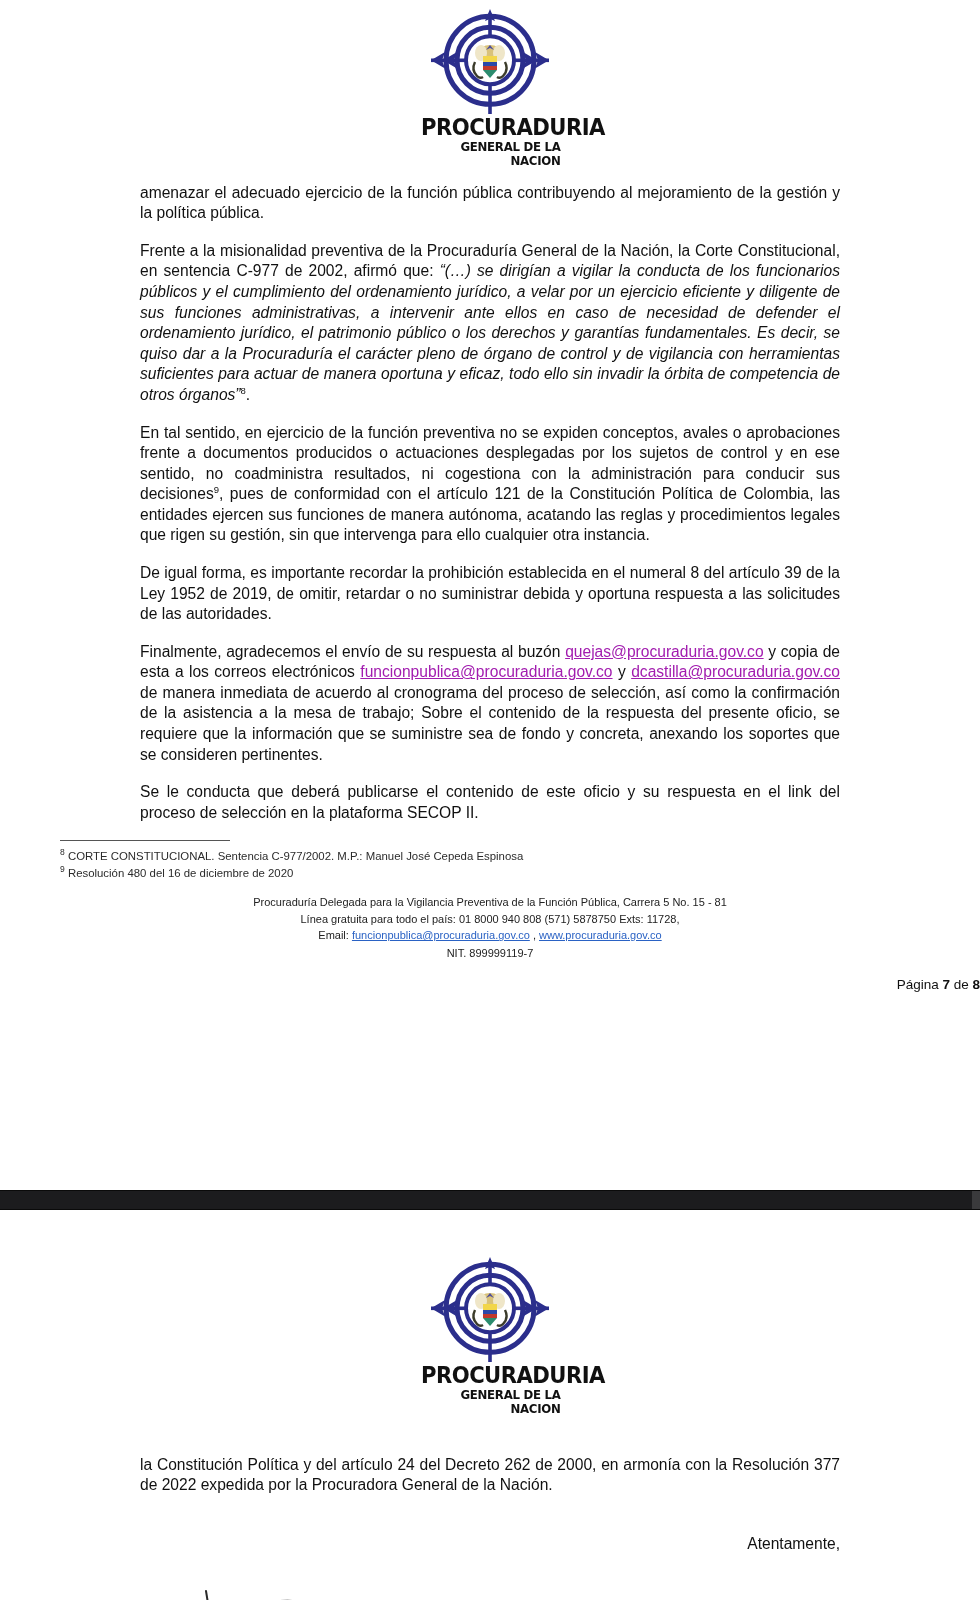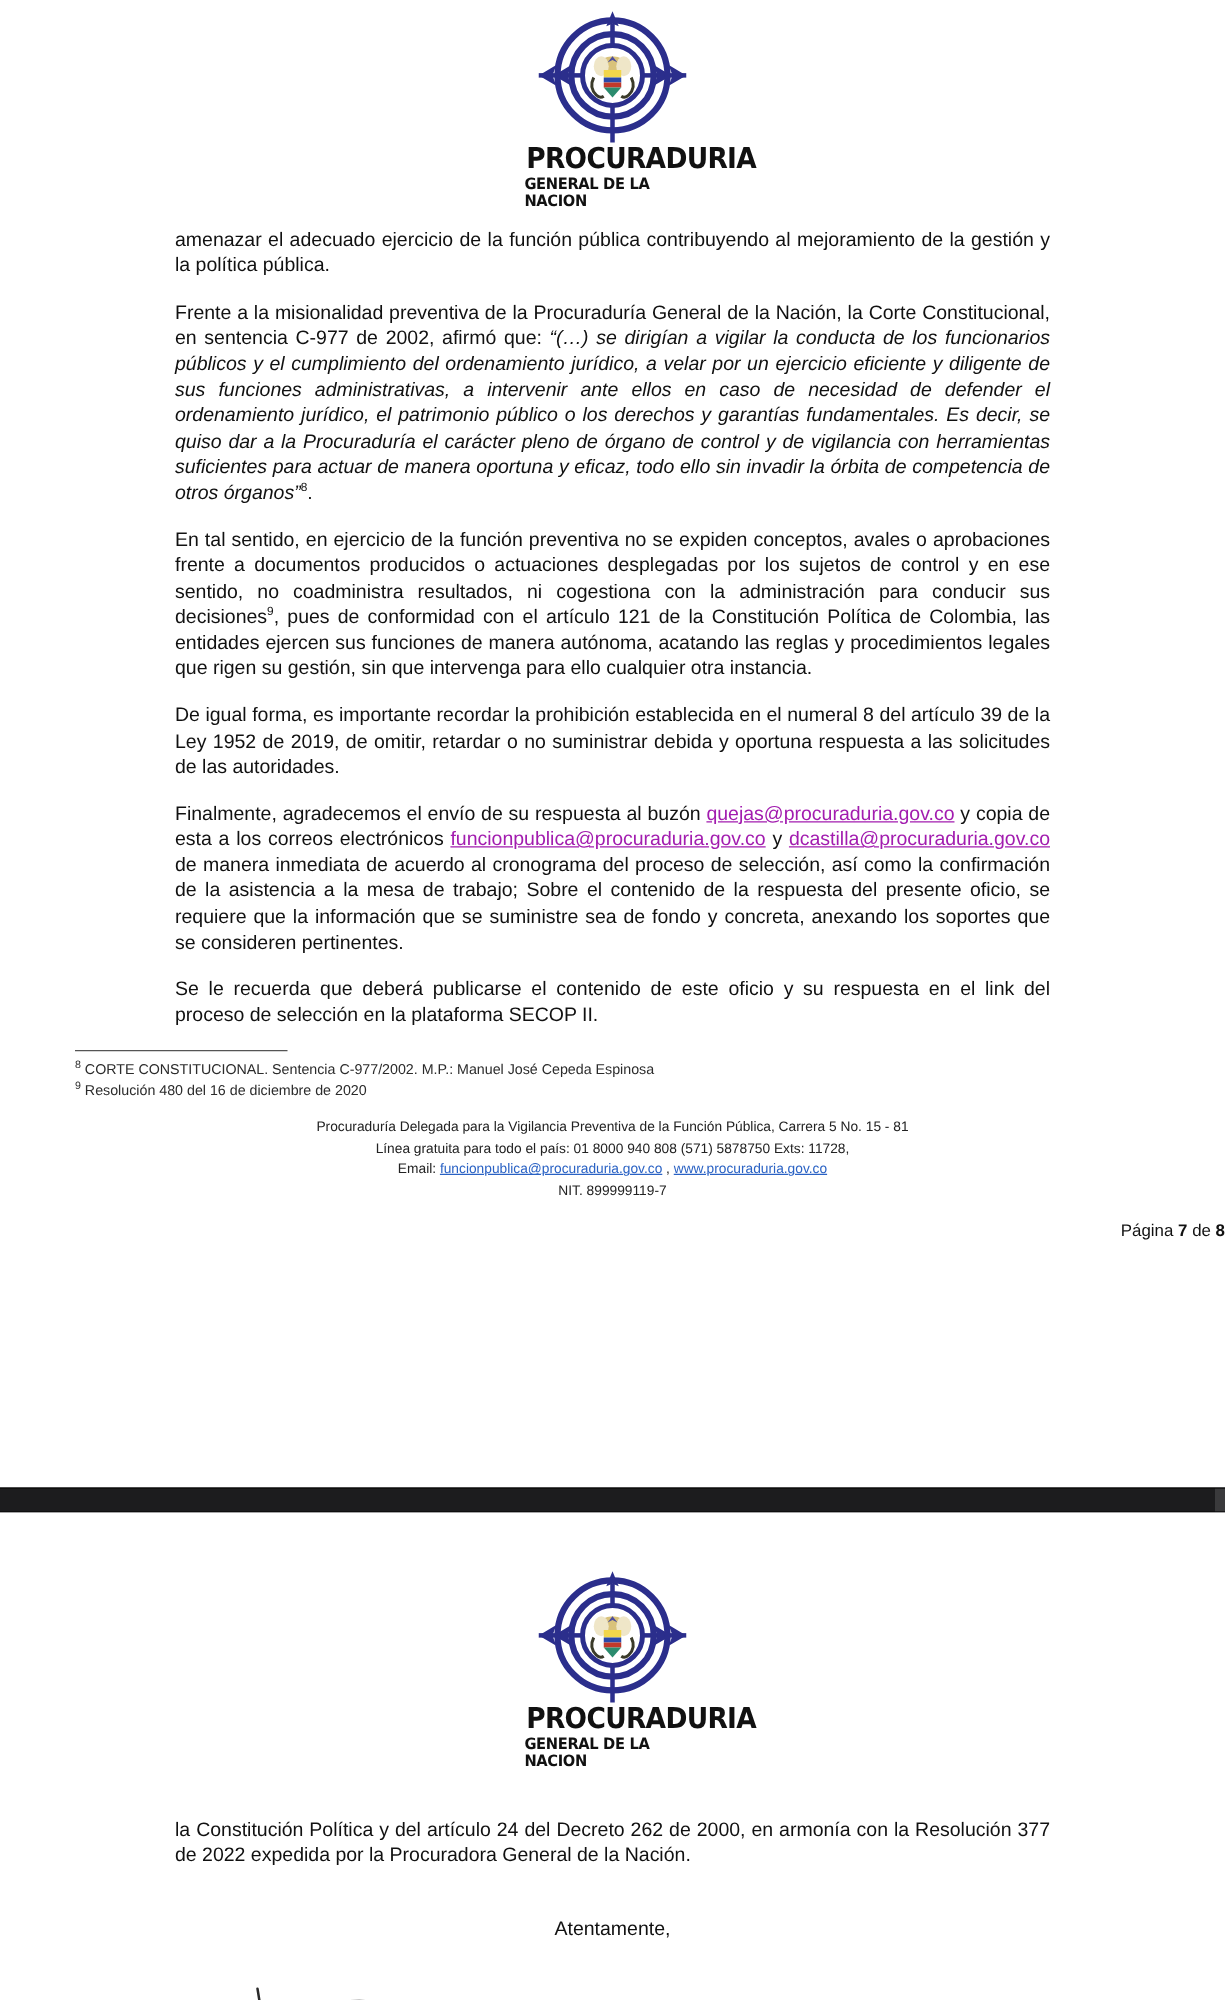--- a/index.html
+++ b/index.html
@@ -50,21 +50,21 @@
 
   
   .logo-wrap {
     display: flex;
     justify-content: center;
     align-items: flex-start;
     padding-top: 8px;
   }
   .logo {
     width: 150px;
-    text-align: left;
+    text-align: right;
     position: relative;
   }
   .logo-mark {
     width: 150px;
     height: 108px;
     position: relative;
     margin: 0 auto;
   }
   .logo-text1 {
     font-family: "DejaVu Sans", sans-serif;
@@ -217,21 +217,21 @@
       <p class="para">amenazar el adecuado ejercicio de la función pública contribuyendo al mejoramiento de la gestión y la política pública.</p>
 
       <p class="para"><span>Frente a la misionalidad preventiva de la Procuraduría General de la Nación, la Corte Constitucional, en sentencia C-977 de 2002, afirmó que: </span><span class="ital">“(…) se dirigían a vigilar la conducta de los funcionarios públicos y el cumplimiento del ordenamiento jurídico, a velar por un ejercicio eficiente y diligente de sus funciones administrativas, a intervenir ante ellos en caso de necesidad de defender el ordenamiento jurídico, el patrimonio público o los derechos y garantías fundamentales. Es decir, se quiso dar a la Procuraduría el carácter pleno de órgano de control y de vigilancia con herramientas suficientes para actuar de manera oportuna y eficaz, todo ello sin invadir la órbita de competencia de otros órganos”</span><sup class="fn">8</sup><span>.</span></p>
 
       <p class="para"><span>En tal sentido, en ejercicio de la función preventiva no se expiden conceptos, avales o aprobaciones frente a documentos producidos o actuaciones desplegadas por los sujetos de control y en ese sentido, no coadministra resultados, ni cogestiona con la administración para conducir sus decisiones</span><sup class="fn">9</sup><span>, pues de conformidad con el artículo 121 de la Constitución Política de Colombia, las entidades ejercen sus funciones de manera autónoma, acatando las reglas y procedimientos legales que rigen su gestión, sin que intervenga para ello cualquier otra instancia.</span></p>
 
       <p class="para">De igual forma, es importante recordar la prohibición establecida en el numeral 8 del artículo 39 de la Ley 1952 de 2019, de omitir, retardar o no suministrar debida y oportuna respuesta a las solicitudes de las autoridades.</p>
 
       <p class="para"><span>Finalmente, agradecemos el envío de su respuesta al buzón </span><a class="mail" href="#">quejas@procuraduria.gov.co</a><span> y copia de esta a los correos electrónicos </span><a class="mail" href="#">funcionpublica@procuraduria.gov.co</a><span> y </span><a class="mail" href="#">dcastilla@procuraduria.gov.co</a><span> de manera inmediata de acuerdo al cronograma del proceso de selección, así como la confirmación de la asistencia a la mesa de trabajo; Sobre el contenido de la respuesta del presente oficio, se requiere que la información que se suministre sea de fondo y concreta, anexando los soportes que se consideren pertinentes.</span></p>
 
-      <p class="para">Se le recuerda que deberá publicarse el contenido de este oficio y su respuesta en el link del proceso de selección en la plataforma SECOP II.</p>
+      <p class="para">Se le conducta que deberá publicarse el contenido de este oficio y su respuesta en el link del proceso de selección en la plataforma SECOP II.</p>
 
     </div>
 
     <div class="footnotes">
       <div class="fn-rule"></div>
       <div class="footnote"><sup>8</sup><span> CORTE CONSTITUCIONAL. Sentencia C-977/2002. M.P.: Manuel José Cepeda Espinosa</span></div>
       <div class="footnote"><sup>9</sup><span> Resolución 480 del 16 de diciembre de 2020</span></div>
     </div>
 
     <div class="doc-footer">
@@ -275,21 +275,21 @@
             <path d="M90 54 q4 8 -2 14 q-3 3 -6 1" fill="none" stroke="#3b3b2a" stroke-width="2.4"></path>
           </svg>
         </div>
         <div class="logo-text1">PROCURADURIA</div>
         <div class="logo-text2">GENERAL DE LA NACION</div>
       </div>
     </div>
 
     <div class="content" style="padding-top:38px;">
       <p class="para">la Constitución Política y del artículo 24 del Decreto 262 de 2000, en armonía con la Resolución 377 de 2022 expedida por la Procuradora General de la Nación.</p>
-      <p class="para" style="margin-top:38px;text-align:center;">Atentamente,</p>
+      <p class="para" style="margin-top:38px;text-align:right;">Atentamente,</p>
     </div>
 
     <div class="sig-area">
       <svg class="sig-svg" width="330" height="110" viewBox="0 0 330 110" aria-hidden="true">
         <g fill="none" stroke="#2a2a2a" stroke-width="2" stroke-linecap="round">
           <path d="M26 6 C30 30, 34 58, 38 90"></path>
           <path d="M24 46 C44 42, 62 40, 80 42"></path>
           <path d="M72 40 C60 28, 74 18, 100 16 C132 14, 160 26, 162 46 C164 68, 136 84, 106 80 C86 77, 74 66, 76 56"></path>
           <path d="M96 18 C98 44, 100 66, 100 84"></path>
           <path d="M196 58 C188 48, 204 40, 218 46 C230 51, 230 68, 216 72 C204 75, 194 68, 196 58"></path>

